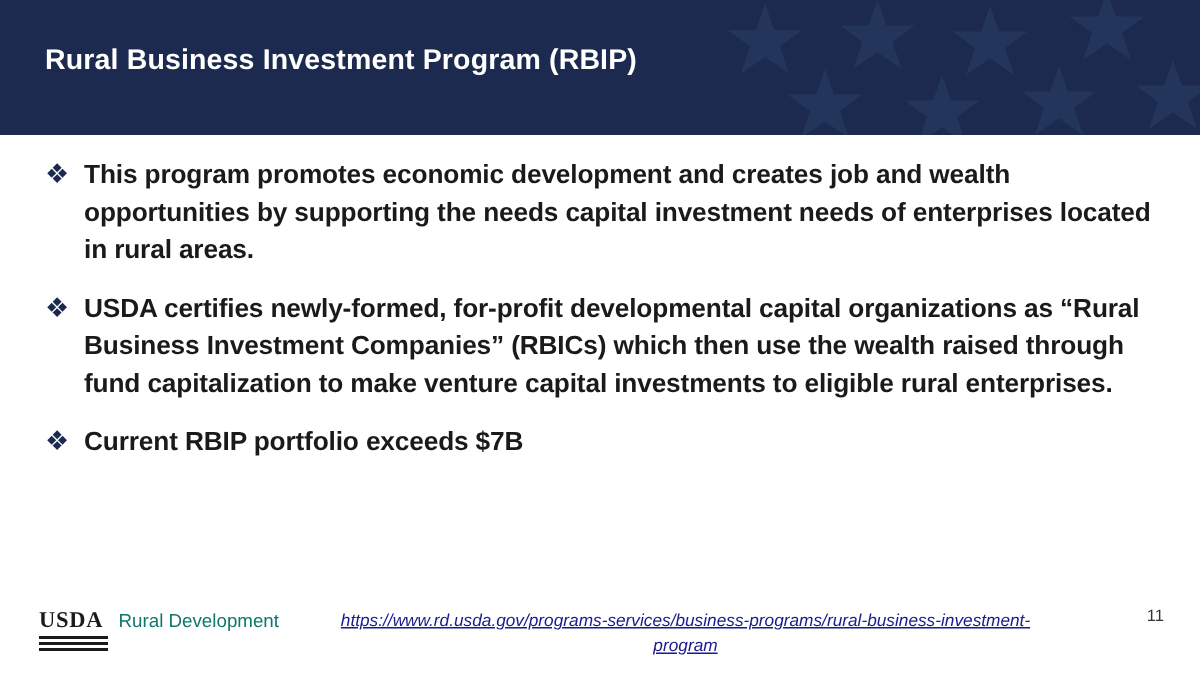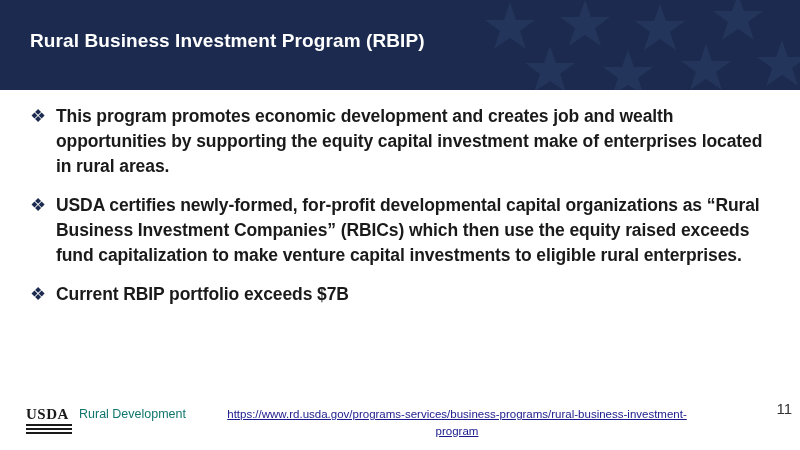--- a/index.html
+++ b/index.html
@@ -127,26 +127,27 @@
     position: absolute;
     left: 222px;
     bottom: 10px;
     width: 470px;
     text-align: center;
     font-size: 11.5px;
     color: #1a1a8c;
     text-decoration: underline;
     line-height: 17px;
     cursor: pointer;
+    font-style: italic;
   }
   .page-number {
     position: absolute;
-    right: 8px;
+    right: 24px;
     bottom: 33px;
-    font-size: 15px;
+    font-size: 11px;
     color: #333333;
   }
 </style>
 </head>
 <body>
 
 <div class="slide">
 
   <div class="header">
     <svg class="header-stars" viewBox="0 0 330 90" xmlns="http://www.w3.org/2000/svg">
@@ -161,26 +162,26 @@
         <polygon points="312,40 318,57 337,57 322,68 328,86 312,75 296,86 302,68 287,57 306,57"></polygon>
       </g>
     </svg>
     <div class="header-title">Rural Business Investment Program (RBIP)</div>
   </div>
 
   <div class="body">
 
     <div class="bullet">
       <span class="bullet-marker">❖</span>
-      <span class="bullet-text">This program promotes economic development and creates job and wealth opportunities by supporting the equity capital investment make of enterprises located in rural areas.</span>
+      <span class="bullet-text">This program promotes economic development and creates job and wealth opportunities by supporting the needs capital investment needs of enterprises located in rural areas.</span>
     </div>
 
     <div class="bullet">
       <span class="bullet-marker">❖</span>
-      <span class="bullet-text">USDA certifies newly-formed, for-profit developmental capital organizations as “Rural Business Investment Companies” (RBICs) which then use the equity raised exceeds fund capitalization to make venture capital investments to eligible rural enterprises.</span>
+      <span class="bullet-text">USDA certifies newly-formed, for-profit developmental capital organizations as “Rural Business Investment Companies” (RBICs) which then use the wealth raised through fund capitalization to make venture capital investments to eligible rural enterprises.</span>
     </div>
 
     <div class="bullet">
       <span class="bullet-marker">❖</span>
       <span class="bullet-text">Current RBIP portfolio exceeds $7B</span>
     </div>
 
   </div>
 
   <div class="footer">

